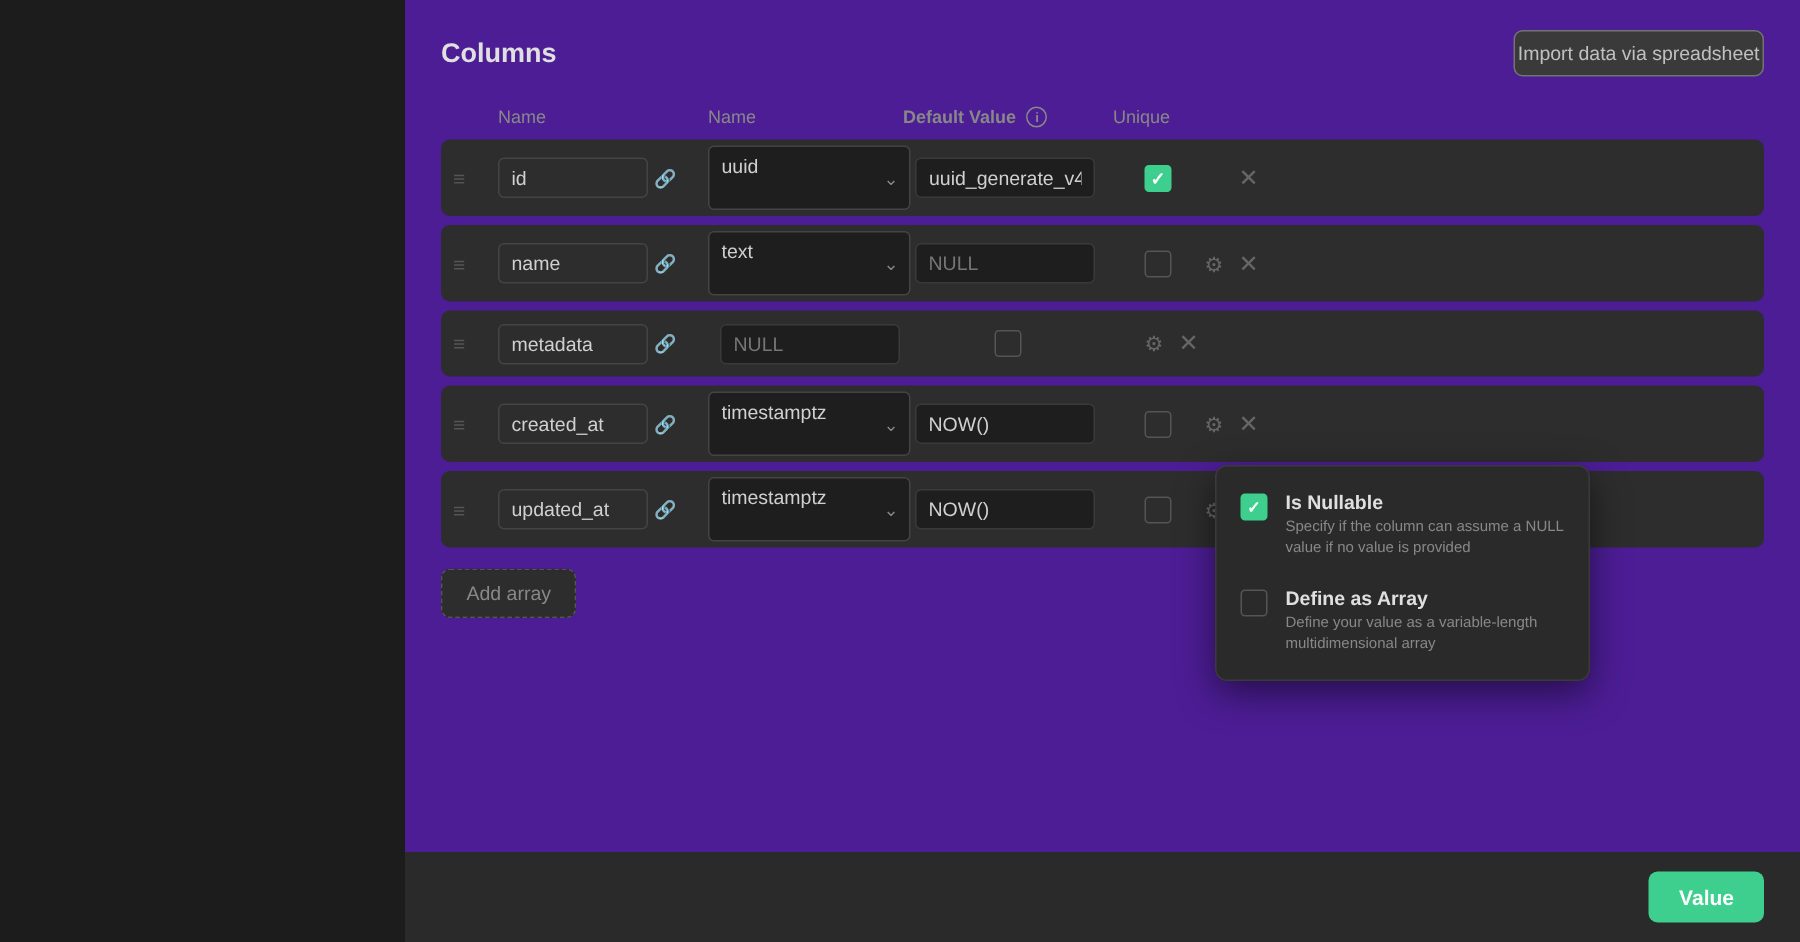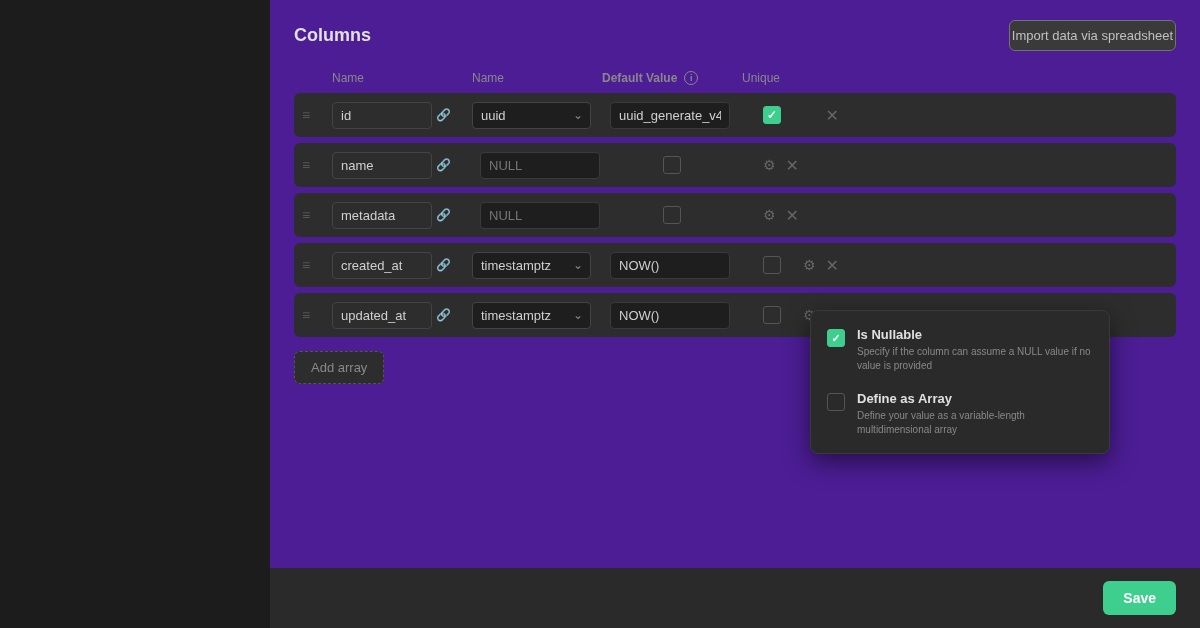--- a/index.html
+++ b/index.html
@@ -118,22 +118,22 @@
       display: flex;
       align-items: center;
     }
 
     .type-select {
       background: #1e1e1e;
       border: 1px solid #444;
       border-radius: 4px;
       color: #d0d0d0;
       font-size: 13px;
-      padding: 5px 24px 5px 8px;
-      width: 119px;
+      padding: 5px 24px 21px 8px;
+      width: 135px;
       appearance: none;
       cursor: pointer;
       position: relative;
     }
 
     .type-select-wrapper {
       position: relative;
       display: flex;
       align-items: center;
     }
@@ -241,21 +241,21 @@
 
     
     .dropdown-popup {
       position: absolute;
       left: 540px;
       top: 310px;
       background: #2a2a2a;
       border: 1px solid #3a3a3a;
       border-radius: 8px;
       padding: 16px;
-      width: 300px;
+      width: 250px;
       z-index: 100;
       box-shadow: 0 8px 24px rgba(0,0,0,0.5);
     }
 
     .popup-option {
       display: flex;
       gap: 12px;
       margin-bottom: 18px;
     }
 
@@ -391,20 +391,27 @@
         <button class="close-btn-primary">✕</button>
       </div>
     </div>
 
     <div class="table-row">
       <div class="drag-handle">≡</div>
       <div class="name-cell">
         <input class="name-input" value="name" style="">
         <span class="link-icon">🔗</span>
       </div>
+      <div class="type-cell">
+        <div class="type-select-wrapper">
+          <select class="type-select">
+            <option>text</option>
+          </select>
+        </div>
+      </div>
       <div class="default-cell">
         <input class="default-input" placeholder="NULL" style="">
       </div>
       <div class="primary-cell">
         <div class="checkbox"></div>
       </div>
       <div class="actions-cell">
         <button class="gear-btn">⚙</button>
         <button class="close-btn">✕</button>
       </div>
@@ -500,16 +507,16 @@
       <div class="popup-option-text">
         <div class="option-title">Define as Array</div>
         <div class="option-desc">Define your value as a variable-length multidimensional array</div>
       </div>
     </div>
 
   </div>
 
   
   <div class="bottom-bar">
-    <button class="save-btn">Save</button>
+    <button class="save-btn">Value</button>
   </div>
 
 </div>
 
 </body></html>

